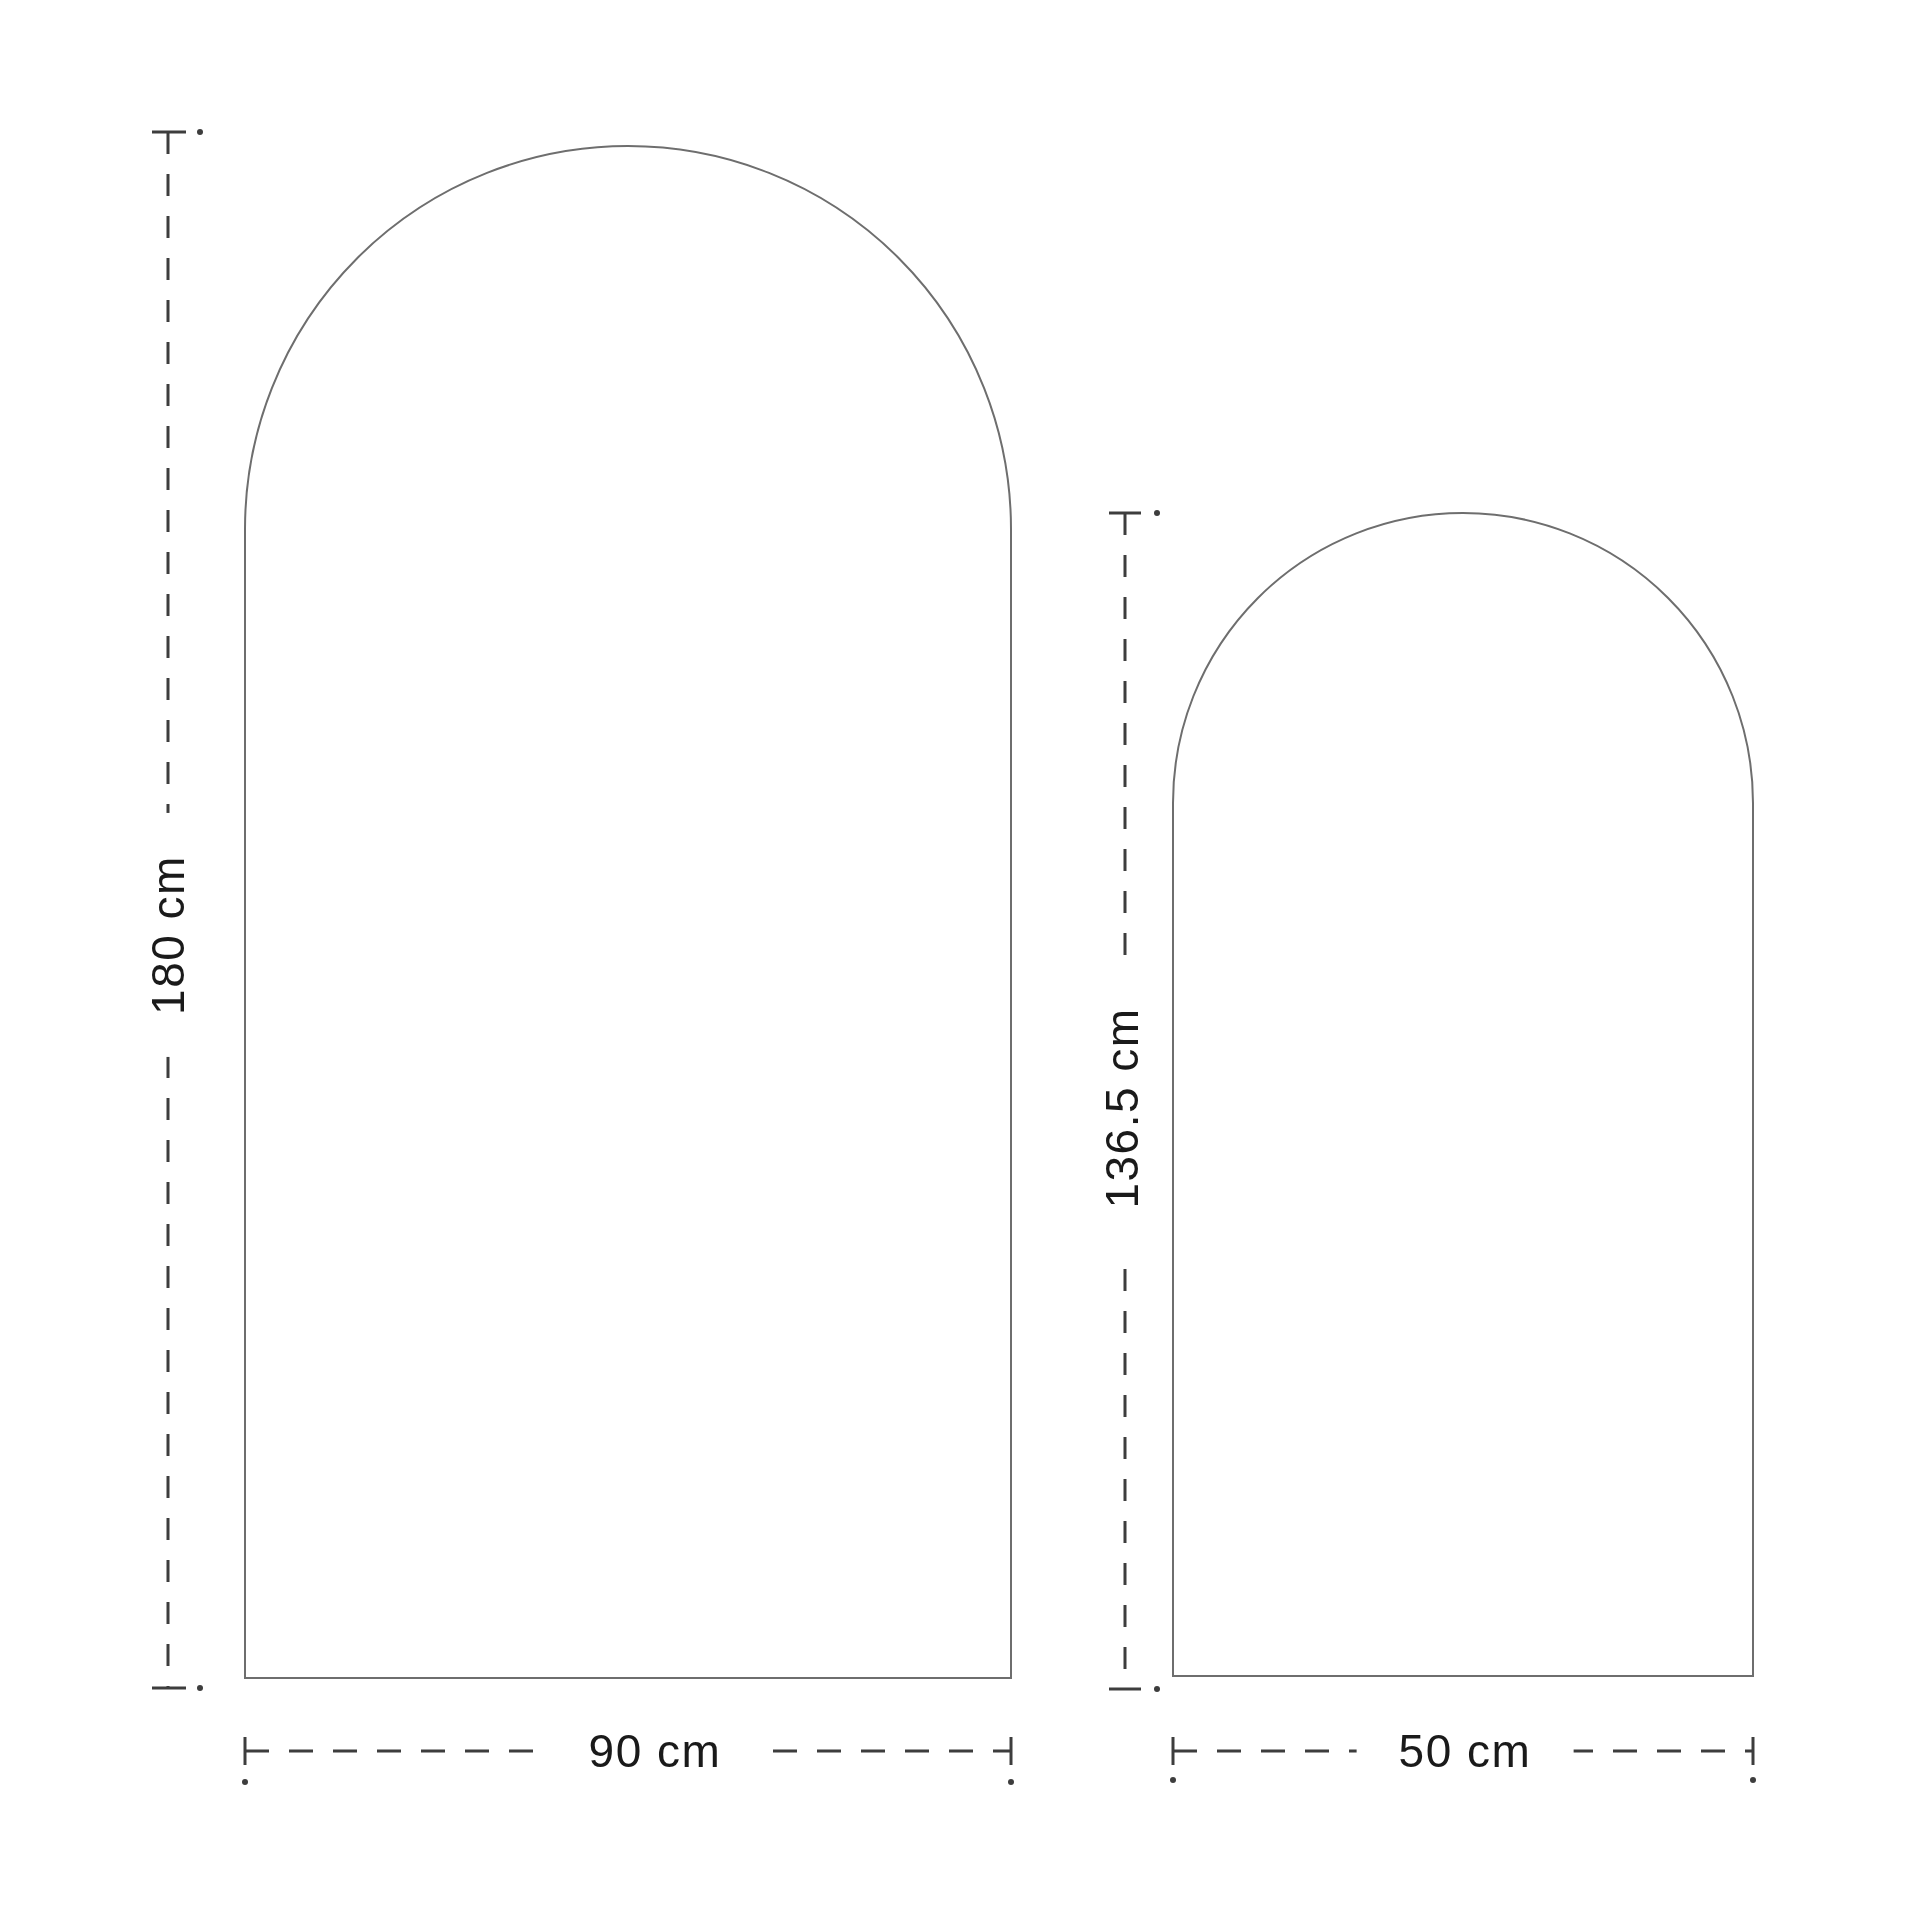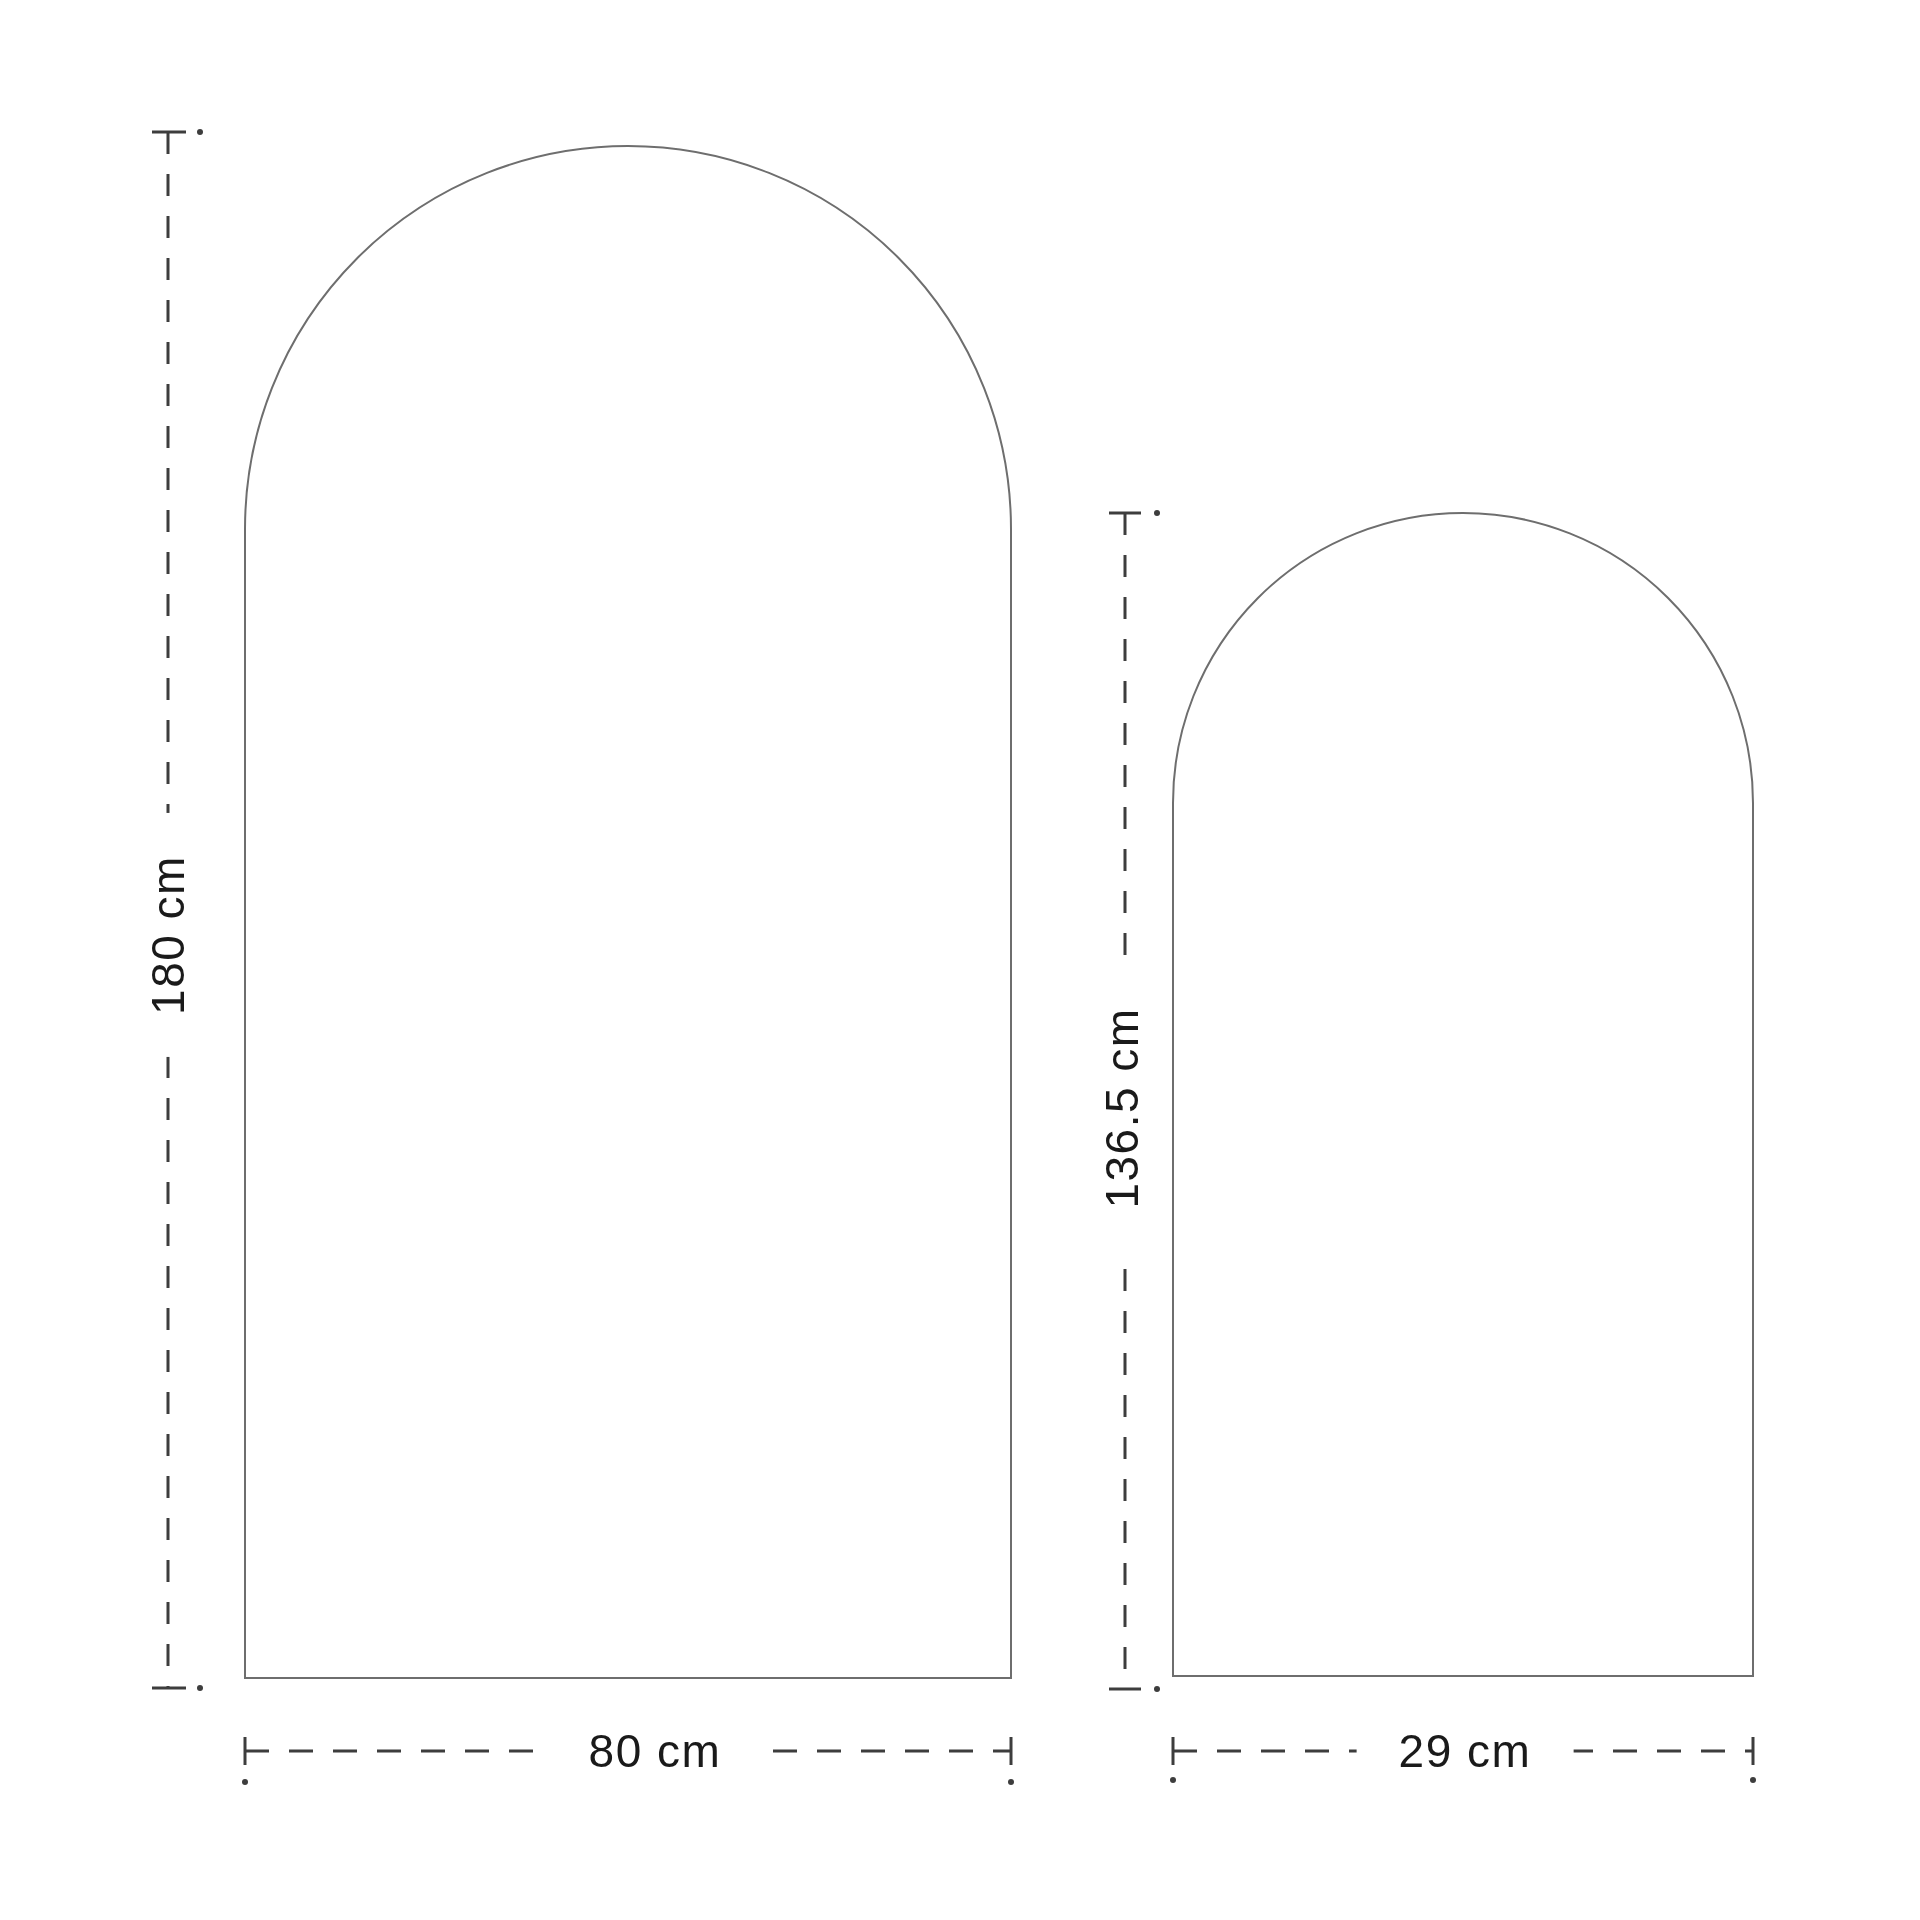--- a/index.html
+++ b/index.html
@@ -75,17 +75,17 @@
       <circle cx="1011" cy="1782" r="3"></circle>
       <circle cx="1173" cy="1780" r="3"></circle>
       <circle cx="1753" cy="1780" r="3"></circle>
     </g>
   </svg>
 
   <div class="dim-label vertical" style="left:168px; top:935px;">180 cm</div>
 
   <div class="dim-label vertical" style="left:1122px; top:1108px;">136.5 cm</div>
 
-  <div class="dim-label" style="left:655px; top:1751px;">80 cm</div>
+  <div class="dim-label" style="left:655px; top:1751px;">90 cm</div>
 
-  <div class="dim-label" style="left:1465px; top:1751px;">29 cm</div>
+  <div class="dim-label" style="left:1465px; top:1751px;">50 cm</div>
 
 </div>
 
 </body></html>

